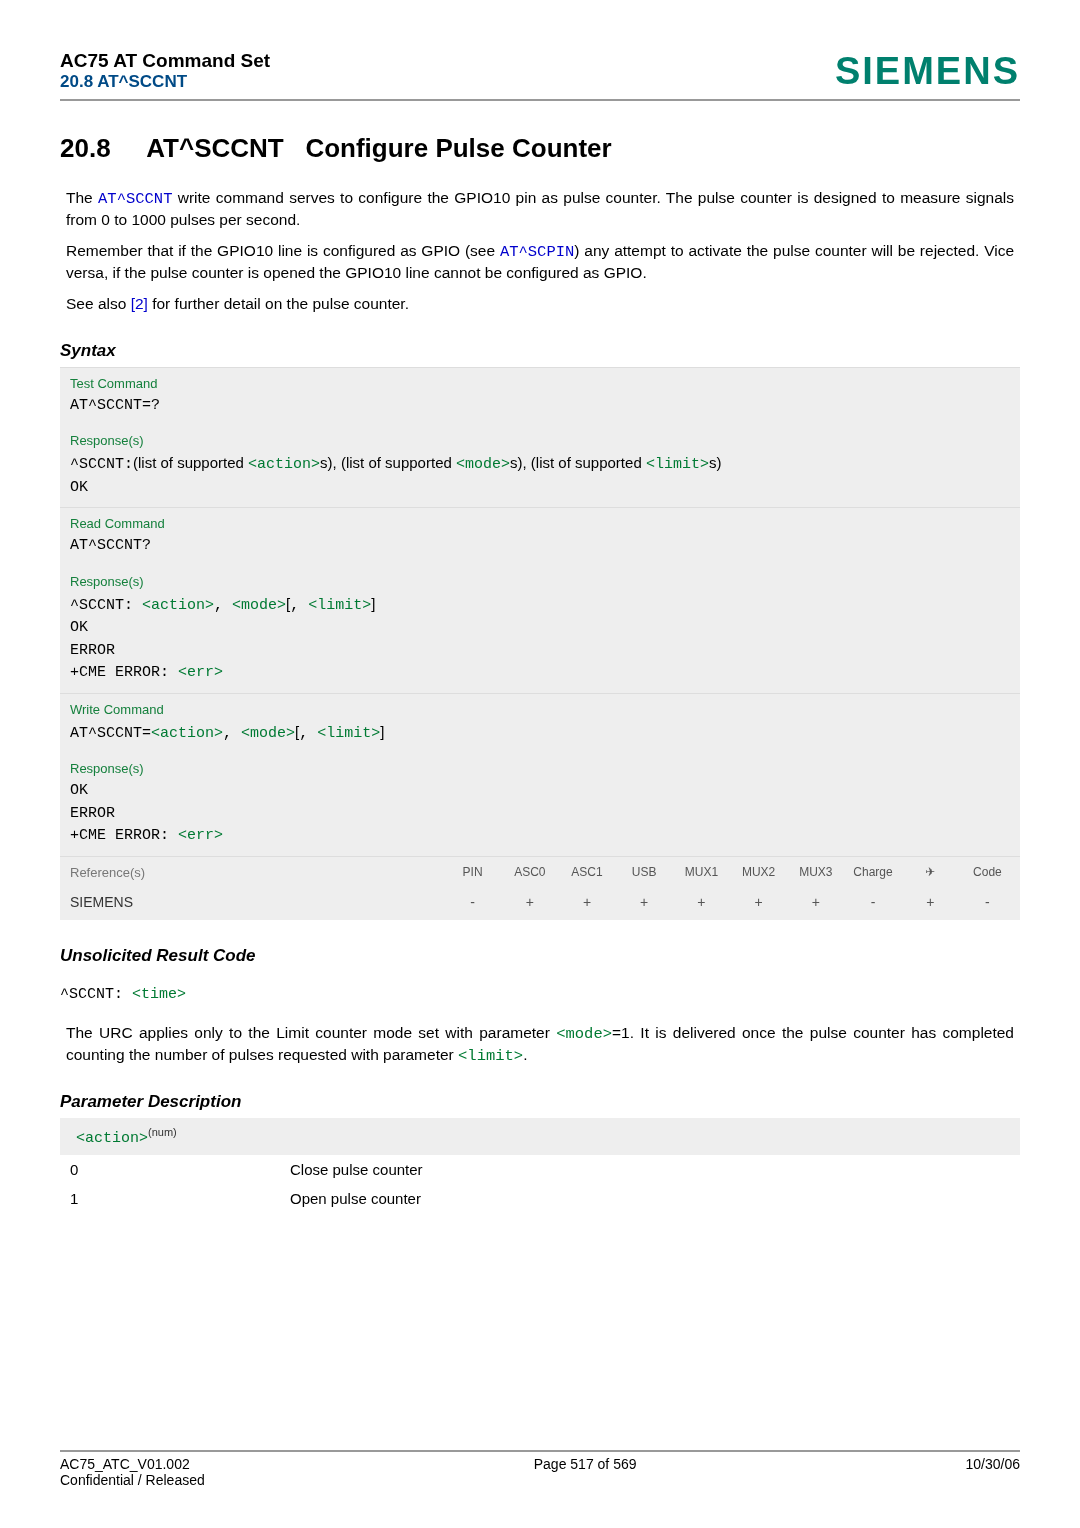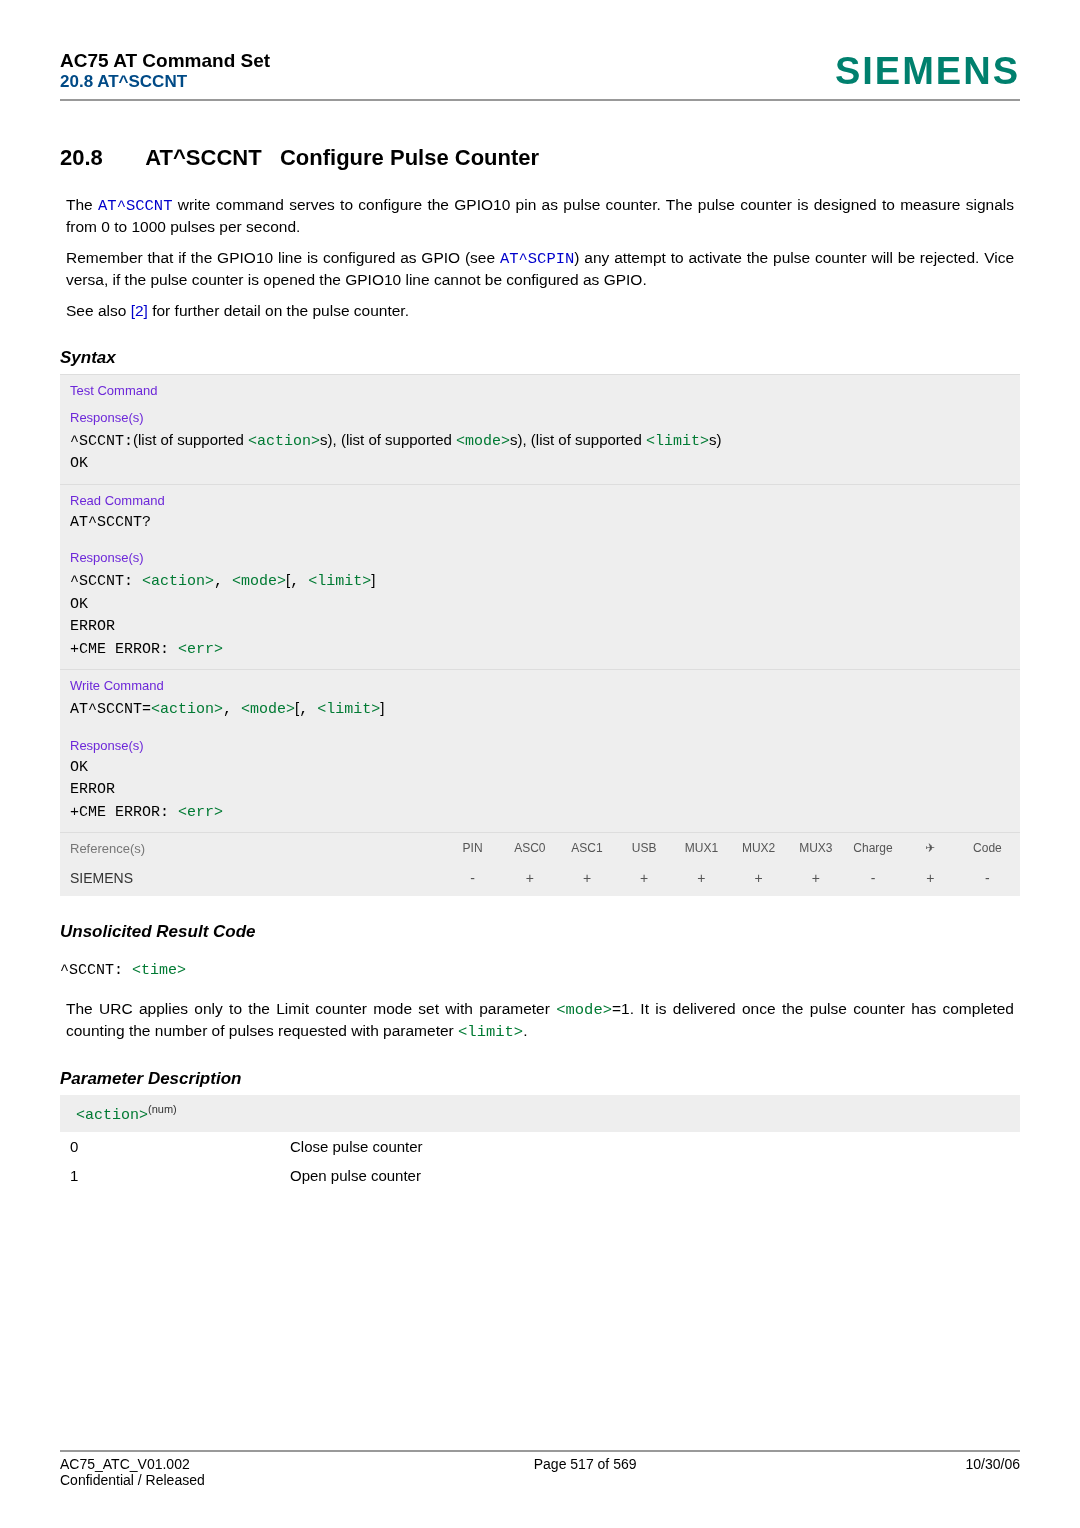--- a/index.html
+++ b/index.html
@@ -16,39 +16,39 @@
     width: 1080px;
     min-height: 1528px;
     position: relative;
   }
   .header {
     display: flex;
     justify-content: space-between;
     align-items: flex-start;
     border-bottom: 2px solid #999;
     padding-bottom: 6px;
-    margin-bottom: 44px;
+    margin-bottom: 32px;
   }
   .header-left .title-main {
     font-weight: bold;
     font-size: 19px;
   }
   .header-left .title-sub {
     font-weight: bold;
     font-size: 17px;
     color: #004a86;
   }
   .header-right {
     font-size: 38px;
     font-weight: bold;
     letter-spacing: 2px;
     color: #00806e;
   }
   h2.section-title {
-    font-size: 22px;
+    font-size: 26px;
     font-weight: bold;
     margin: 30px 0 24px 0;
   }
   h2.section-title .sec-num {
     display: inline-block;
     width: 80px;
   }
   p.body {
     font-size: 15.5px;
     line-height: 1.35;
@@ -65,21 +65,21 @@
     font-style: italic;
     margin: 26px 0 6px 0;
   }
   .syntax-block {
     background: #eeeeee;
     margin: 0;
     border-top: 1px solid #ddd;
   }
   .syntax-label {
     font-size: 13px;
-    color: #6d28d9;
+    color: #15803d;
     padding: 8px 10px 4px 10px;
   }
   .syntax-code {
     font-family: "Courier New", monospace;
     font-size: 15px;
     padding: 0 10px 8px 10px;
     line-height: 1.5;
   }
   .ref-table {
     display: flex;
@@ -177,20 +177,21 @@
   </p>
 
   <p class="body">
     <span>See also </span><span class="link">[2]</span><span> for further detail on the pulse counter.</span>
   </p>
 
   <div class="subhead">Syntax</div>
 
   <div class="syntax-block">
     <div class="syntax-label">Test Command</div>
+    <div class="syntax-code">AT^SCCNT=?</div>
     <div class="syntax-label">Response(s)</div>
     <div class="syntax-code">
       <span class="mono">^SCCNT:</span><span style="font-family:Arial">(list of supported </span><span class="kw-green">&lt;action&gt;</span><span style="font-family:Arial">s), (list of supported </span><span class="kw-green">&lt;mode&gt;</span><span style="font-family:Arial">s), (list of supported </span><span class="kw-green">&lt;limit&gt;</span><span style="font-family:Arial">s)</span><br>
       <span class="mono">OK</span>
     </div>
   </div>
 
   <div class="syntax-block">
     <div class="syntax-label">Read Command</div>
     <div class="syntax-code">AT^SCCNT?</div>

